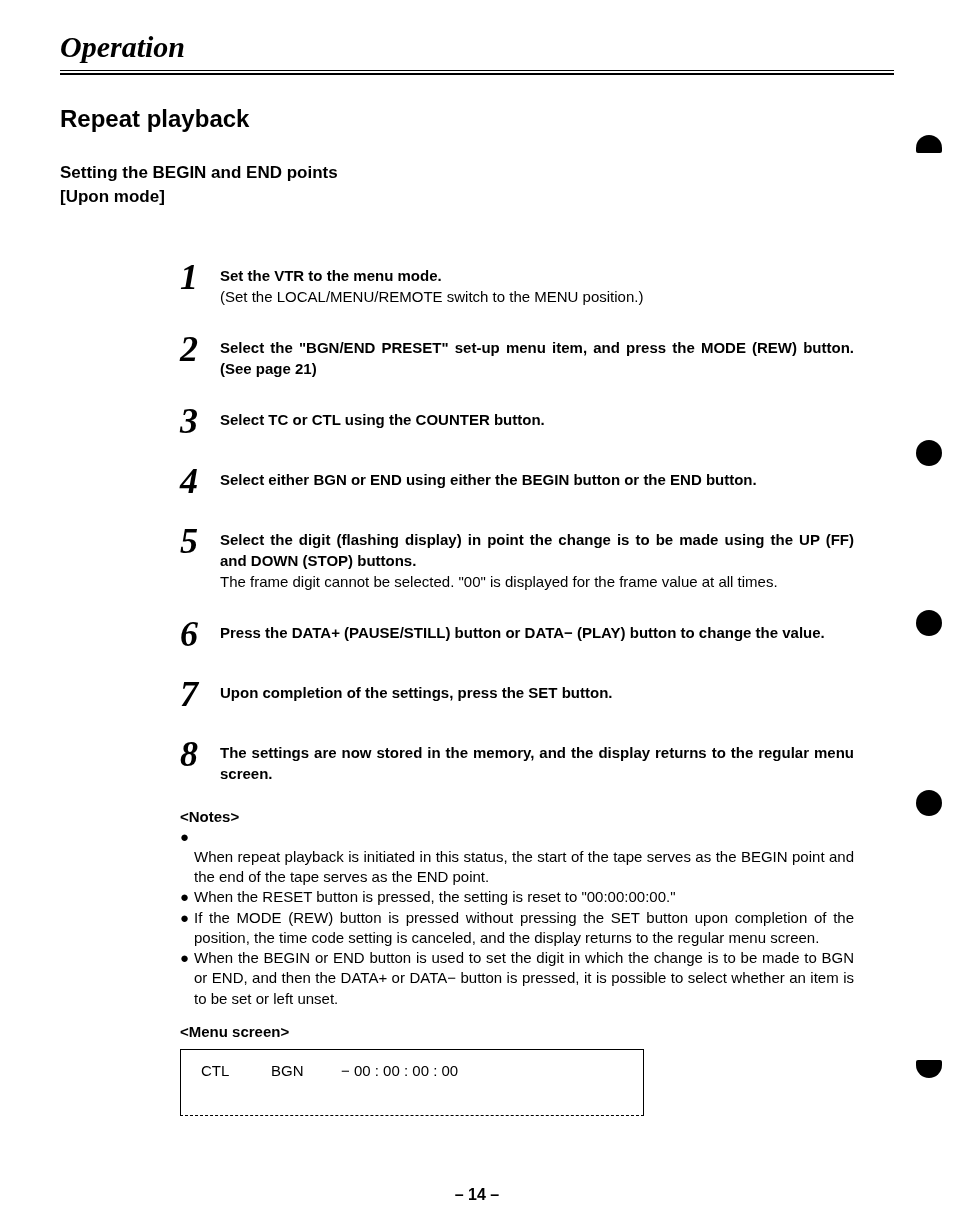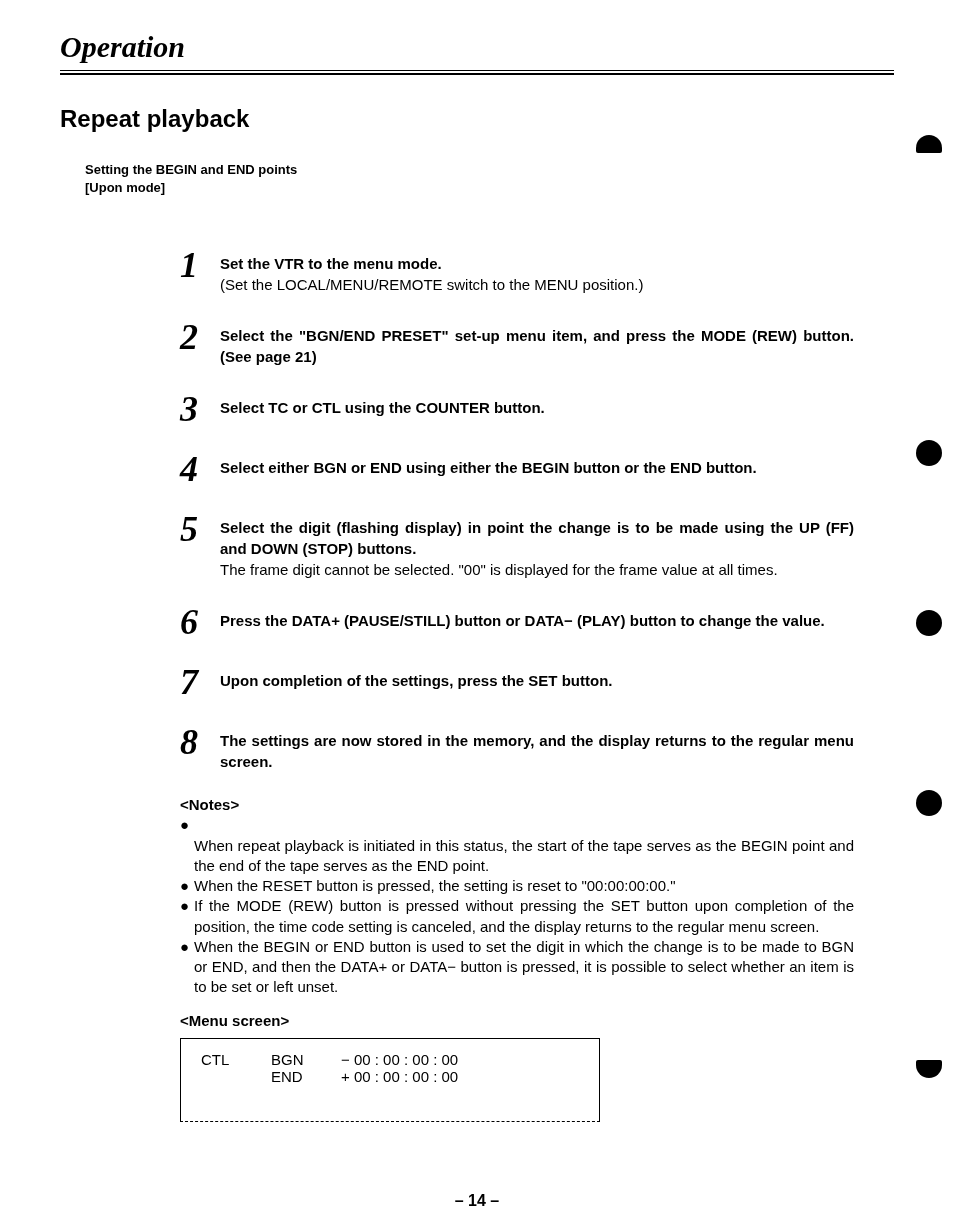--- a/index.html
+++ b/index.html
@@ -29,24 +29,23 @@
     height: 2px;
     margin-bottom: 30px;
   }
   .subsection-title {
     font-weight: bold;
     font-size: 24px;
     margin-bottom: 28px;
   }
   .subsubsection-title {
     font-weight: bold;
-    font-size: 13px;
+    font-size: 17px;
     line-height: 1.4;
     margin-bottom: 50px;
-    margin-left: 25px;
   }
   .steps {
     margin-left: 120px;
     margin-right: 40px;
   }
   .step {
     display: flex;
     align-items: flex-start;
     margin-bottom: 24px;
   }
@@ -100,21 +99,21 @@
   }
   .menu-heading {
     font-weight: bold;
     margin-top: 14px;
     margin-bottom: 9px;
     margin-left: 120px;
     font-size: 15px;
   }
   .menu-screen {
     margin-left: 120px;
-    width: 420px;
+    width: 464px;
     border: 1px solid #000;
     border-bottom: 1px dashed #000;
     padding: 12px 20px 36px 20px;
     font-size: 15px;
     box-sizing: border-box;
   }
   .menu-row {
     display: flex;
   }
   .menu-col1 { width: 70px; }
@@ -257,22 +256,17 @@
   </div>
 
   <div class="menu-heading">&lt;Menu screen&gt;</div>
 
   <div class="menu-screen">
     <div class="menu-row">
       <div class="menu-col1">CTL</div>
       <div class="menu-col2">BGN</div>
       <div class="menu-col3">− 00 : 00 : 00 : 00</div>
     </div>
-    <div class="menu-row">
-      <div class="menu-col1"></div>
-      <div class="menu-col2">END</div>
-      <div class="menu-col3">+ 00 : 00 : 00 : 00</div>
-    </div>
   </div>
 
   <div class="page-num">– 14 –</div>
 
 </div>
 
 </body></html>

